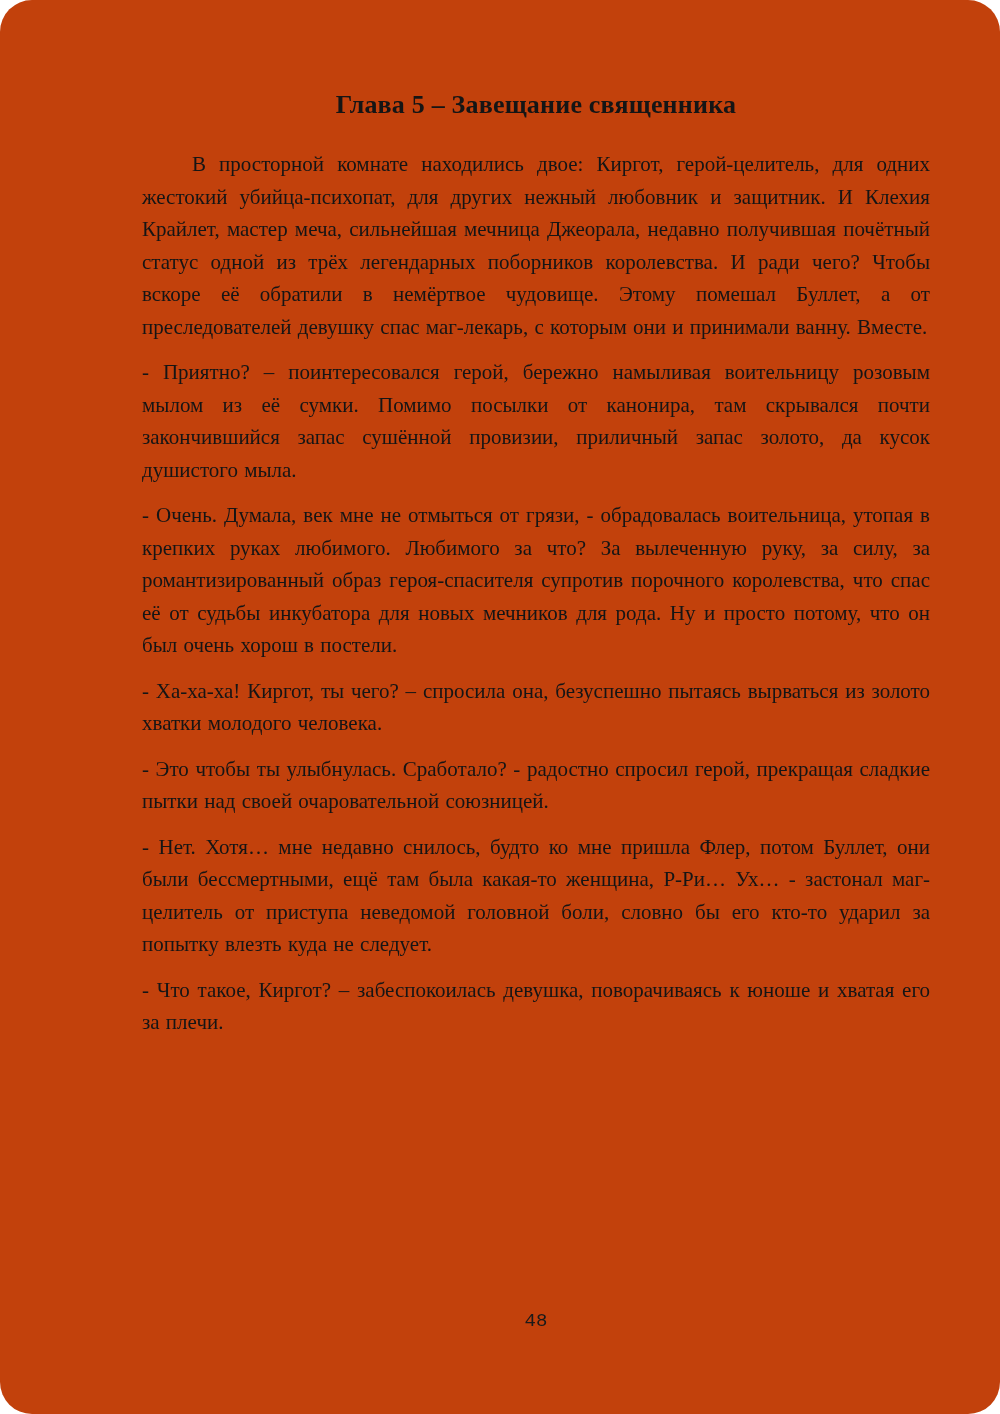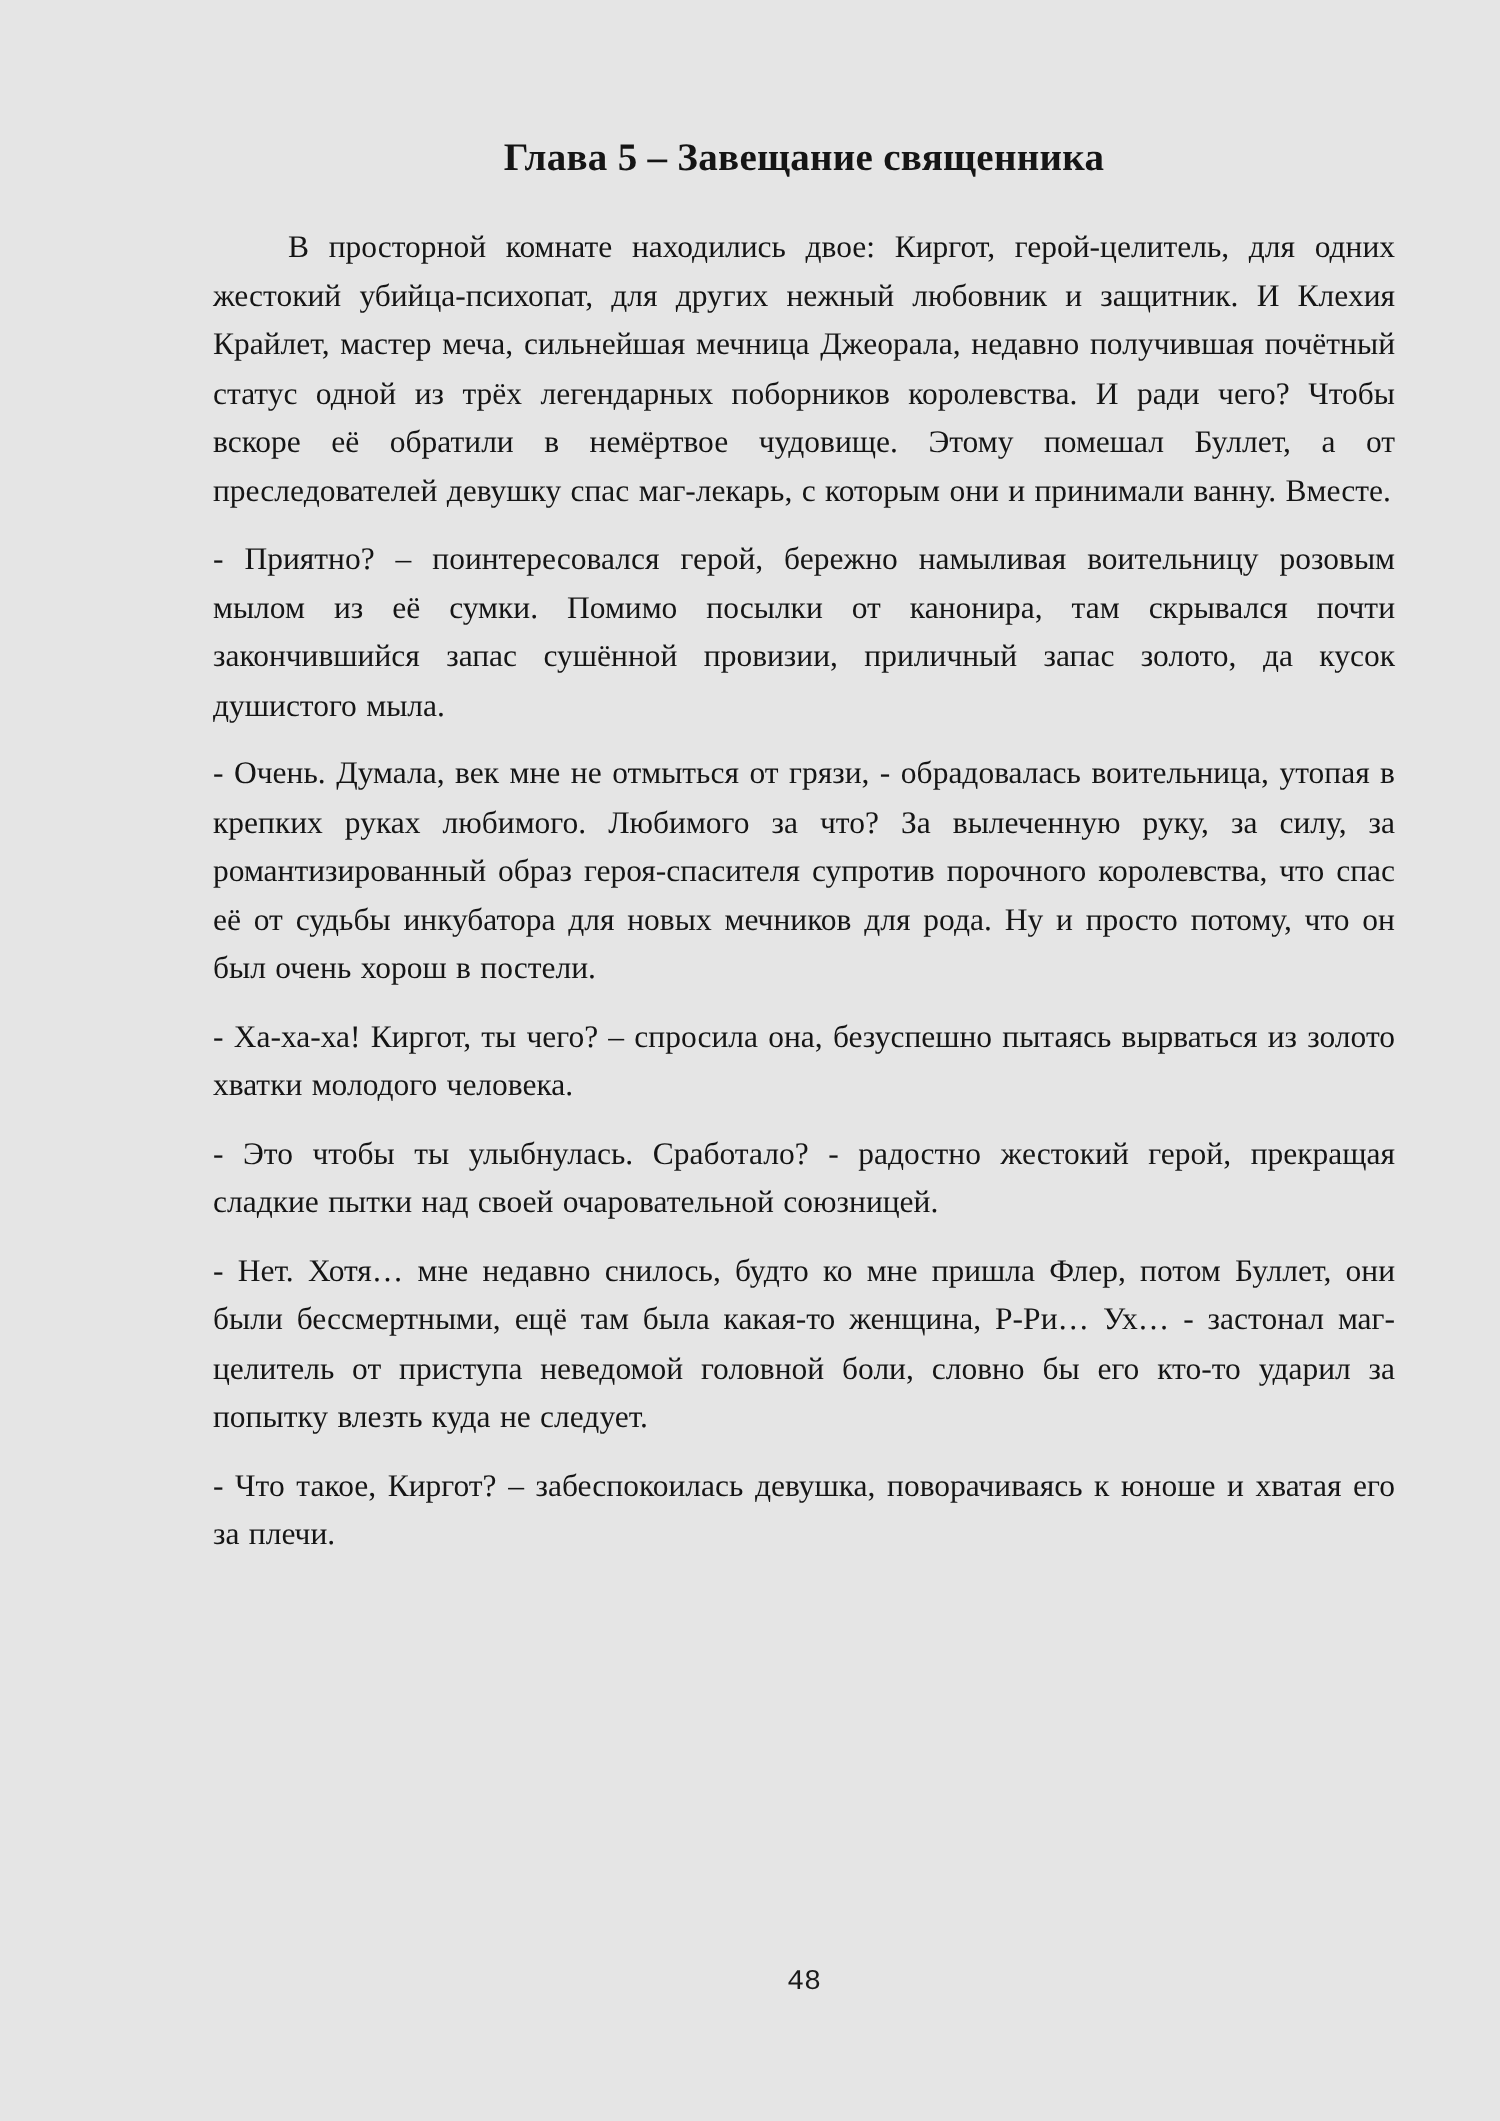--- a/index.html
+++ b/index.html
@@ -4,26 +4,27 @@
 <style>
   html, body {
     margin: 0;
     padding: 0;
     background: #ffffff;
   }
   .page {
     position: relative;
     width: 1000px;
     height: 1414px;
-    background: #e5e5e5;
+    background: #c2410c;
     box-sizing: border-box;
     padding: 88px 70px 0 142px;
     font-family: "Liberation Serif", serif;
     color: #151515;
     overflow: hidden;
+    border-radius: 32px;
   }
   .title {
     margin: 0 0 26px 0;
     font-size: 26px;
     font-weight: bold;
     text-align: center;
     line-height: 34px;
     letter-spacing: 0.2px;
   }
   .paragraphs p {
@@ -51,19 +52,19 @@
 <body>
 
 <div class="page">
   <h1 class="title">Глава 5 – Завещание священника</h1>
 
   <div class="paragraphs">
       <p class="indent">В просторной комнате находились двое: Киргот, герой-целитель, для одних жестокий убийца-психопат, для других нежный любовник и защитник. И Клехия Крайлет, мастер меча, сильнейшая мечница Джеорала, недавно получившая почётный статус одной из трёх легендарных поборников королевства. И ради чего? Чтобы вскоре её обратили в немёртвое чудовище. Этому помешал Буллет, а от преследователей девушку спас маг-лекарь, с которым они и принимали ванну. Вместе.</p>
       <p class="">- Приятно? – поинтересовался герой, бережно намыливая воительницу розовым мылом из её сумки. Помимо посылки от канонира, там скрывался почти закончившийся запас сушённой провизии, приличный запас золото, да кусок душистого мыла.</p>
       <p class="">- Очень. Думала, век мне не отмыться от грязи, - обрадовалась воительница, утопая в крепких руках любимого. Любимого за что? За вылеченную руку, за силу, за романтизированный образ героя-спасителя супротив порочного королевства, что спас её от судьбы инкубатора для новых мечников для рода. Ну и просто потому, что он был очень хорош в постели.</p>
       <p class="">- Ха-ха-ха! Киргот, ты чего? – спросила она, безуспешно пытаясь вырваться из золото хватки молодого человека.</p>
-      <p class="">- Это чтобы ты улыбнулась. Сработало? - радостно жестокий герой, прекращая сладкие пытки над своей очаровательной союзницей.</p>
+      <p class="">- Это чтобы ты улыбнулась. Сработало? - радостно спросил герой, прекращая сладкие пытки над своей очаровательной союзницей.</p>
       <p class="">- Нет. Хотя… мне недавно снилось, будто ко мне пришла Флер, потом Буллет, они были бессмертными, ещё там была какая-то женщина, Р-Ри… Ух… - застонал маг-целитель от приступа неведомой головной боли, словно бы его кто-то ударил за попытку влезть куда не следует.</p>
       <p class="">- Что такое, Киргот? – забеспокоилась девушка, поворачиваясь к юноше и хватая его за плечи.</p>
     </div>
 
   <div class="page-number">48</div>
 </div>
 
 </body></html>

